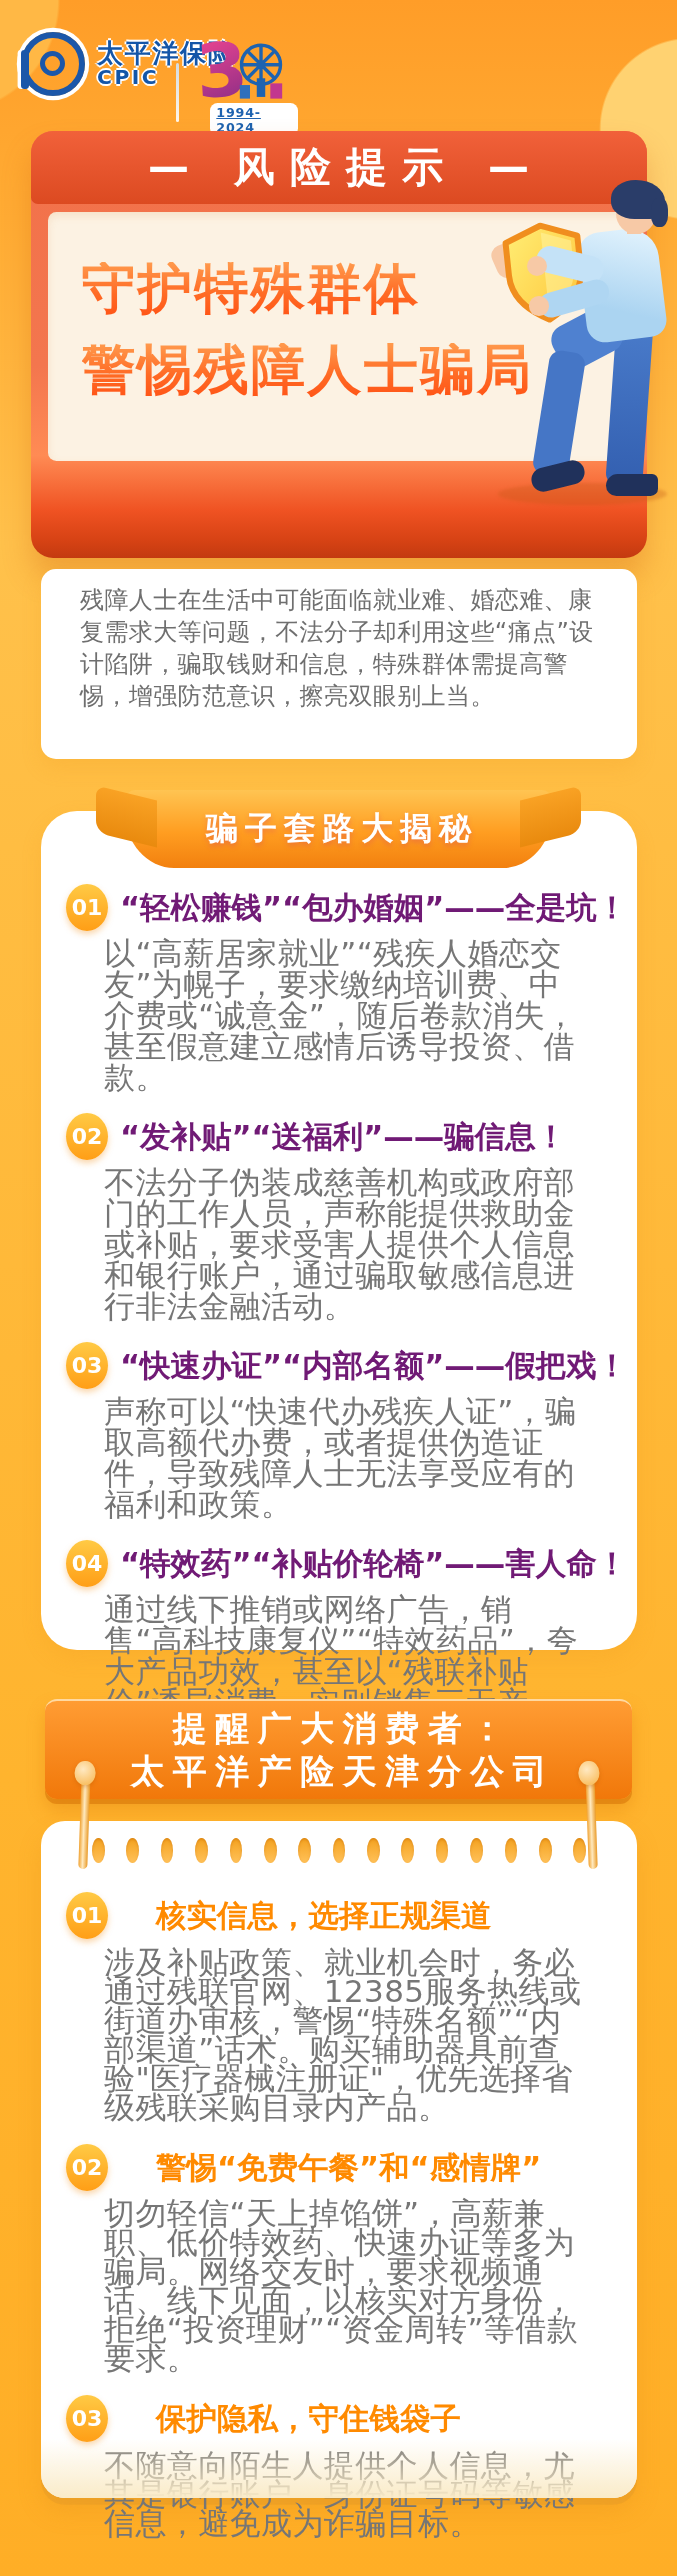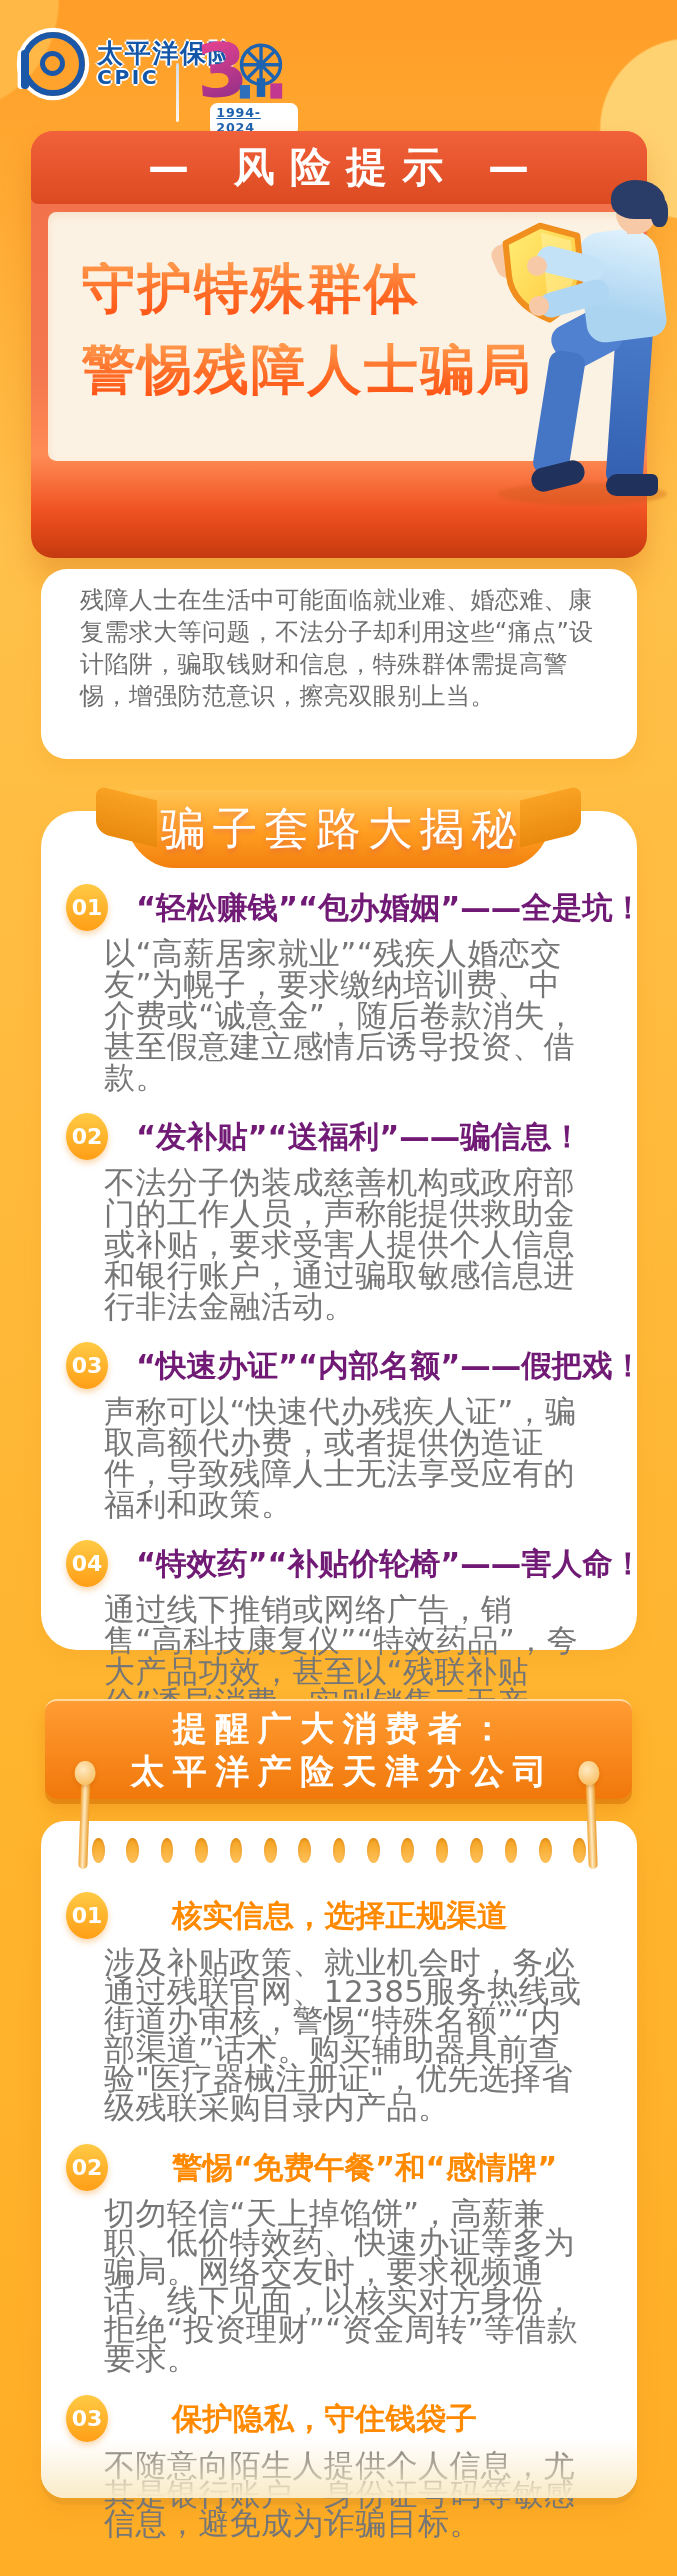--- a/index.html
+++ b/index.html
@@ -57,38 +57,38 @@
   .p-neck{left:140px;top:42px;width:13.5px;height:13.5px;background:#F7C9A6;z-index:5;}
   .p-head{left:129px;top:13.5px;width:40px;height:42px;background:#F7C9A6;border-radius:48% 52% 50% 50%;z-index:6;}
   .p-hair{left:124px;top:1.7px;width:54px;height:39px;background:#2A3D69;border-radius:58% 68% 35% 55%;z-index:7;}
   .p-hair::after{content:"";position:absolute;right:-3.4px;top:18.6px;width:17px;height:29px;background:#2A3D69;border-radius:40%;}
   .p-shield{left:14.4px;top:44px;width:88px;height:103px;transform:rotate(-6deg);z-index:8;}
   .p-arm1{left:49px;top:73px;width:68px;height:27px;background:#C4E2F7;border-radius:13.5px;transform:rotate(14deg);z-index:9;}
   .p-hand1{left:40px;top:78px;width:20.3px;height:20.3px;background:#F7C9A6;border-radius:50%;z-index:10;}
   .p-arm2{left:51px;top:108px;width:72px;height:25.4px;background:#AFD6F2;border-radius:12.7px;transform:rotate(-16deg);z-index:9;}
   .p-hand2{left:42px;top:118px;width:19.5px;height:19.5px;background:#F7C9A6;border-radius:50%;z-index:10;}
   
-  .intro-card{position:absolute;left:41px;top:569px;width:596px;height:190px;background:#fff;border-radius:26px;
+  .intro-card{position:absolute;left:41px;top:569px;width:596px;height:190px;background:#fff;border-radius:15px;
     box-shadow:0 8.5px 20.3px rgba(233,150,30,.18);box-sizing:border-box;padding:15.2px 39px 0 39px;}
   .intro-card p{margin:0;font-size:24px;line-height:32px;color:#6F6F6F;letter-spacing:0.4px;}
   
   .tricks-card{position:absolute;left:41px;top:811px;width:596px;height:839px;background:#fff;border-radius:36px;
     box-shadow:0 8.5px 20.3px rgba(233,150,30,.18);box-sizing:border-box;padding:73px 52px 0 63px;z-index:3;}
   .ribbon{position:absolute;left:125px;top:790px;width:427px;height:78px;z-index:4;
     background:linear-gradient(180deg,#FFC452,#FF9D20 55%,#F2800F);
     border-radius:10.2px 10.2px 49px 49px / 10.2px 10.2px 56px 56px;
     display:flex;align-items:center;justify-content:center;}
   .ribbon::before{content:"";position:absolute;left:-29px;top:3.4px;width:61px;height:47px;z-index:-1;
     background:linear-gradient(180deg,#F9A224,#E98A0E);transform:skewY(14deg);border-radius:10.2px 0 0 12px;}
   .ribbon::after{content:"";position:absolute;right:-29px;top:3.4px;width:61px;height:47px;z-index:-1;
     background:linear-gradient(180deg,#F9A224,#E98A0E);transform:skewY(-14deg);border-radius:0 10.2px 12px 0;}
-  .ribbon span{color:#fff;font-size:45px;font-weight:400;letter-spacing:6.8px;text-indent:6.8px;
+  .ribbon span{color:#fff;font-size:32px;font-weight:700;letter-spacing:6.8px;text-indent:6.8px;
     text-shadow:0 2.5px 5.1px rgba(214,61,108,.35);}
   .item{margin-bottom:20.3px;}
-  .item-head{display:flex;gap:28px;margin-left:-38px;margin-bottom:6.8px;}
+  .item-head{display:flex;gap:12px;margin-left:-38px;margin-bottom:6.8px;}
   .num-badge{flex:0 0 auto;width:42px;height:47px;border-radius:50%;display:flex;align-items:center;justify-content:center;
     background:linear-gradient(180deg,#FFCA45,#FF9E16);color:#fff;font-size:22px;font-weight:800;
     box-shadow:0 3.4px 6.8px rgba(240,140,20,.35);}
   .item-title{margin:0;font-size:30.5px;font-weight:800;color:#701a75;white-space:nowrap;line-height:47px;}
   .item-body{margin:0;font-size:31px;line-height:31px;color:#767676;letter-spacing:0.4px;}
   
   .rem-banner{position:absolute;left:45px;top:1699px;width:587px;height:100px;border-radius:12px;z-index:4;
     background:linear-gradient(180deg,#FF9C33,#F1780A);border-top:2.5px solid #FFD9A2;box-sizing:border-box;
     box-shadow:0 5.1px 0 rgba(206,105,0,.45),0 10.2px 17px rgba(220,120,10,.35);
     display:flex;flex-direction:column;align-items:center;justify-content:center;gap:1.7px;}

